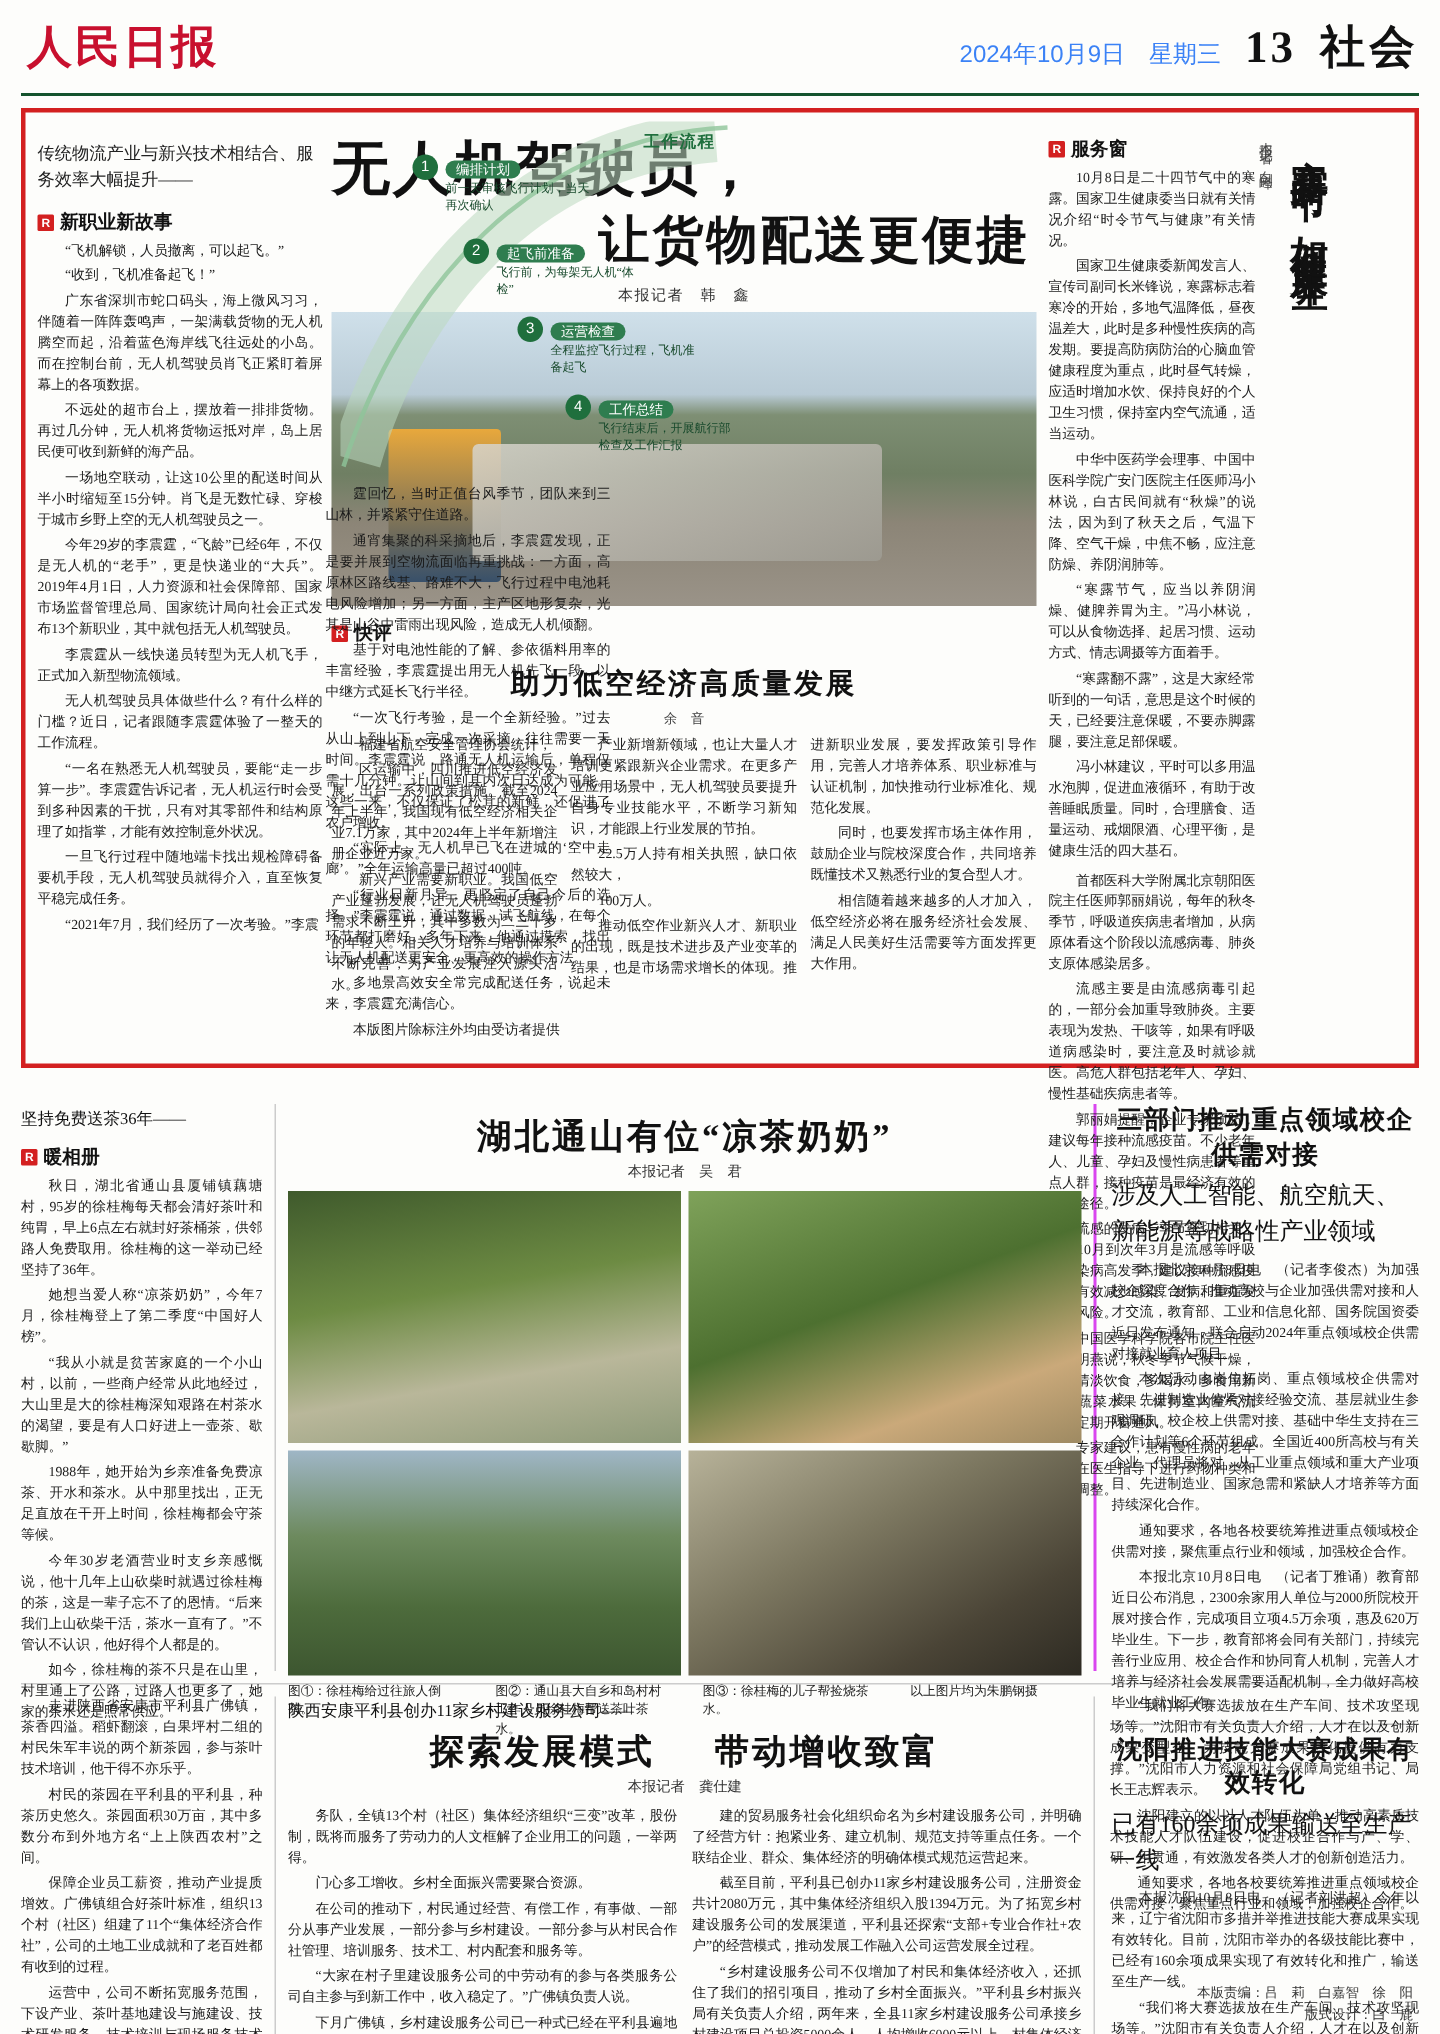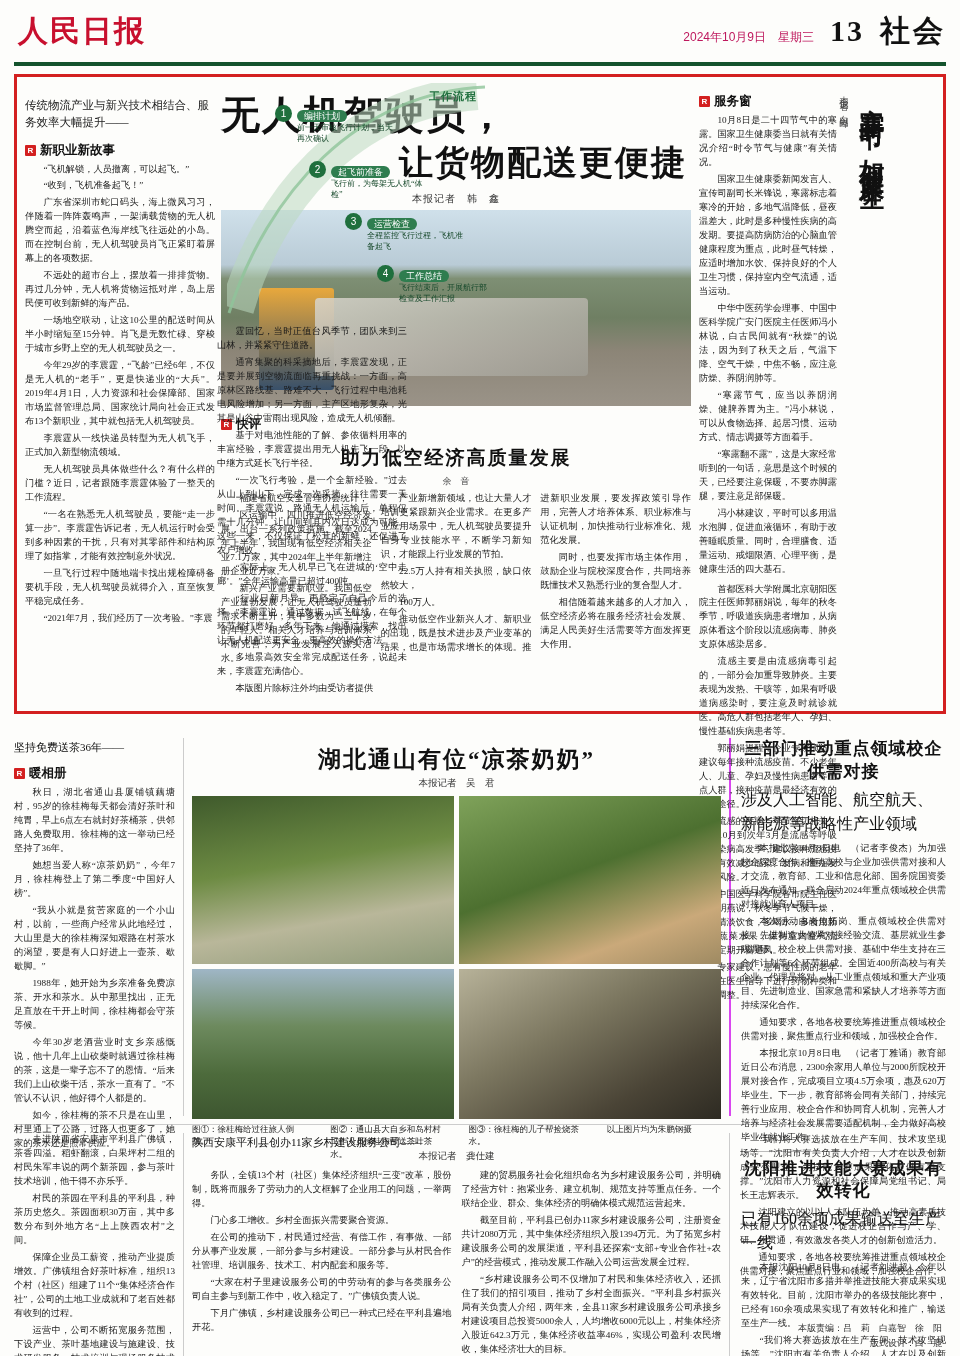--- a/index.html
+++ b/index.html
@@ -7,25 +7,25 @@
     width:960px;height:1356px;
     background:#fdfdfb;
     font-family:"Liberation Serif","DejaVu Serif",serif;
     color:#111;
     overflow:hidden;
     position:relative;
   }
   .page{width:960px;height:1356px;position:relative;box-sizing:border-box;padding:0 14px;}
 
   
-  .masthead{height:62px;display:flex;align-items:center;justify-content:space-between;border-bottom:4px solid #14532d;}
+  .masthead{height:62px;display:flex;align-items:center;justify-content:space-between;border-bottom:2px solid #14532d;}
   .logo{font-family:"DejaVu Serif",serif;font-weight:bold;font-size:30px;letter-spacing:2px;color:#c8102e;
         border:0;padding:0 4px;display:flex;align-items:center;}
   .mast-right{display:flex;align-items:baseline;gap:16px;}
-  .mast-date{font-size:12px;color:#be185d;font-family:"Liberation Sans",sans-serif;}
+  .mast-date{font-size:16px;color:#3b82f6;font-family:"Liberation Sans",sans-serif;}
   .mast-page{font-size:30px;font-weight:bold;letter-spacing:2px;}
   .mast-sec{font-size:30px;font-weight:bold;letter-spacing:3px;}
 
   
   .feature{
     position:relative;
     border:3px solid #d32020;
     margin-top:8px;
     height:640px;
     box-sizing:border-box;
@@ -308,20 +308,24 @@
       <div class="body-text">
         <p>走进陕西省安康市平利县广佛镇，茶香四溢。稻虾翻滚，白果坪村二组的村民朱军丰说的两个新茶园，参与茶叶技术培训，他干得不亦乐乎。</p>
         <p>村民的茶园在平利县的平利县，种茶历史悠久。茶园面积30万亩，其中多数分布到外地方名“上上陕西农村”之间。</p>
         <p>保障企业员工薪资，推动产业提质增效。广佛镇组合好茶叶标准，组织13个村（社区）组建了11个“集体经济合作社”，公司的土地工业成就和了老百姓都有收到的过程。</p>
         <p>运营中，公司不断拓宽服务范围，下设产业、茶叶基地建设与施建设、技术研发服务、技术培训与现场服务技术等7个专业板块。</p>
       </div>
     </div>
 
     <div class="bt-mid">
       <div class="sub-kicker" style="text-align:left;">陕西安康平利县创办11家乡村建设服务公司——</div>
+      <div style="display:flex;justify-content:center;gap:40px;margin:4px 0 2px;">
+        <div class="title2" style="margin:0;">探索发展模式</div>
+        <div class="title2" style="margin:0;">带动增收致富</div>
+      </div>
       <div class="byline2">本报记者　龚仕建</div>
       <div style="display:flex;gap:10px;">
         <div class="body-text" style="flex:1;">
           <p>务队，全镇13个村（社区）集体经济组织“三变”改革，股份制，既将而服务了劳动力的人文框解了企业用工的问题，一举两得。</p>
           <p>门心多工增收。乡村全面振兴需要聚合资源。</p>
           <p>在公司的推动下，村民通过经营、有偿工作，有事做、一部分从事产业发展，一部分参与乡村建设。一部分参与从村民合作社管理、培训服务、技术工、村内配套和服务等。</p>
           <p>“大家在村子里建设服务公司的中劳动有的参与各类服务公司自主参与到新工作中，收入稳定了。”广佛镇负责人说。</p>
           <p>下月广佛镇，乡村建设服务公司已一种式已经在平利县遍地开花。</p>
 
         </div>

